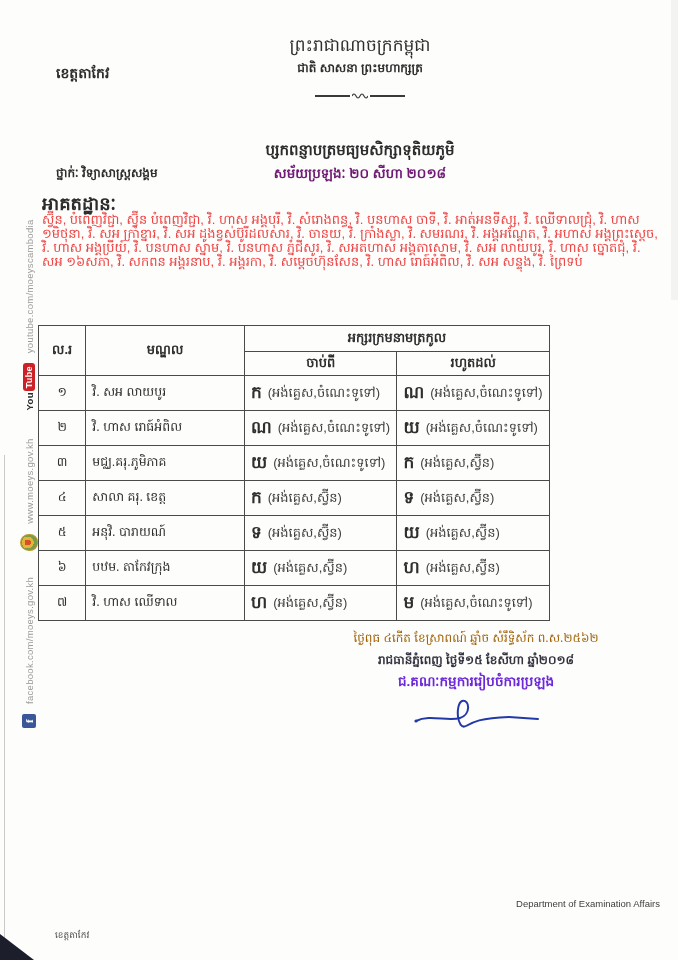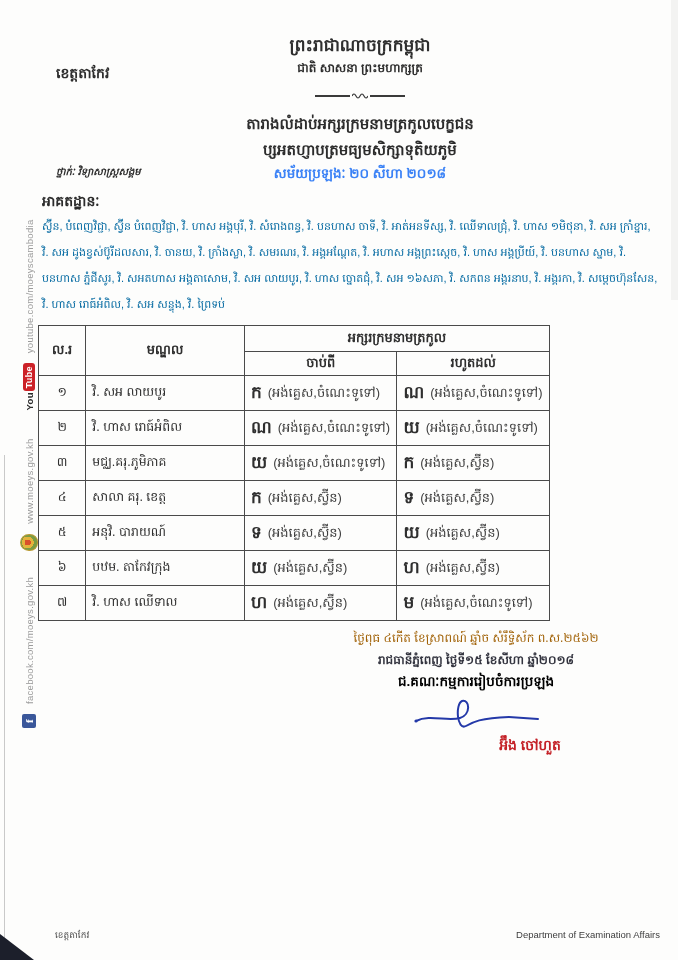--- a/index.html
+++ b/index.html
@@ -8,56 +8,56 @@
     background:#fdfdfc;overflow:hidden;
     font-family:"Liberation Sans","DejaVu Sans",sans-serif;
     color:#333;
   }
   .edge-right{position:absolute;right:0;top:0;width:7px;height:300px;background:#f3f3f2;}
   .edge-left-line{position:absolute;left:4px;top:455px;width:1px;height:505px;background:#c9c9c9;}
   .corner-fold{position:absolute;left:0;bottom:0;width:0;height:0;
     border-bottom:26px solid #1c1f2b;border-right:34px solid transparent;}
   .txt{position:absolute;white-space:nowrap;}
   .center{text-align:center;}
-  .motto1{left:190px;top:34px;width:340px;font-size:17px;font-weight:bold;color:#2e2e2e;}
+  .motto1{left:190px;top:34px;width:340px;font-size:17px;font-weight:normal;color:#2e2e2e;}
   .motto2{left:190px;top:60px;width:340px;font-size:12px;font-weight:bold;color:#2e2e2e;}
   .province{left:56px;top:64px;font-size:14px;font-weight:bold;color:#2e2e2e;}
   .divider{position:absolute;left:315px;top:92px;width:90px;display:flex;align-items:center;justify-content:center;gap:2px;}
   .divider .bar{height:1.5px;background:#3a3a3a;flex:1;}
   .title1{left:170px;top:114px;width:380px;font-size:15px;font-weight:bold;color:#2c2c2c;}
   .title2{left:170px;top:140px;width:380px;font-size:15px;font-weight:bold;color:#2c2c2c;}
-  .classlbl{left:56px;top:165px;font-size:10px;font-weight:bold;color:#2e2e2e;font-style:italic;}
-  .session{left:190px;top:165px;width:340px;font-size:13.5px;font-weight:bold;color:#3b82f6;}
-  .src-head{left:42px;top:192px;font-size:14px;font-weight:bold;color:#2c2c2c;}
-  .src-body{position:absolute;left:42px;top:213px;width:618px;font-size:11px;
-    line-height:26px;color:#0369a1;white-space:normal;text-align:left;}
+  .classlbl{left:56px;top:165px;font-size:12px;font-weight:bold;color:#2e2e2e;}
+  .session{left:190px;top:165px;width:340px;font-size:13.5px;font-weight:bold;color:#701a75;}
+  .src-head{left:42px;top:192px;font-size:18px;font-weight:bold;color:#2c2c2c;}
+  .src-body{position:absolute;left:42px;top:213px;width:618px;font-size:13px;
+    line-height:14px;color:#ef4444;white-space:normal;text-align:left;}
   
   .tbl{position:absolute;left:38px;top:325px;width:512px;border-collapse:collapse;
     font-size:12.5px;color:#2f2f2f;}
   .tbl td,.tbl th{border:1px solid #4a4a4a;padding:0 6px;font-weight:normal;}
   .tbl thead th{font-weight:bold;font-size:13px;}
   .th-no{width:48px;}
   .th-center{width:215px;margin-left:45px;}
   .th-from{width:140px;}
   .th-to{width:140px;}
   .hrow1 th{height:25px;}
   .hrow2 th{height:23px;font-family:Liberation Mono, monospace;}
   .t-row td{height:34px;}
   .cell-no{text-align:center;}
   .cell-letters{white-space:nowrap;}
   .glyph{font-weight:bold;font-size:17px;margin-right:6px;vertical-align:middle;}
   .note{font-size:13px;color:#3f3f3f;vertical-align:middle;}
   
   .f-date1{left:290px;top:630px;width:372px;font-size:12px;color:#a16207;}
   .f-date2{left:290px;top:652px;width:372px;font-size:12px;color:#33343f;font-weight:bold;}
-  .f-commit{left:290px;top:673px;width:372px;font-size:13.5px;font-weight:bold;color:#000000;}
+  .f-commit{left:290px;top:673px;width:372px;font-size:13.5px;font-weight:bold;color:#6d28d9;}
   .signature{position:absolute;left:412px;top:692px;}
   .signer{left:455px;top:736px;width:150px;font-size:14px;font-weight:bold;color:#c42127;}
   .b-province{left:55px;top:929px;font-size:9px;color:#4b4b4b;}
-  .b-dept{right:18px;top:929px;font-size:9.5px;color:#3d3d3d;}
+  .b-dept{right:18px;top:898px;font-size:9.5px;color:#3d3d3d;}
   
   .sidebar{
     position:absolute;left:12px;top:728px;width:525px;height:34px;
     transform:rotate(-90deg);transform-origin:0 0;
     display:flex;align-items:center;gap:10px;
     font-size:9.5px;color:#9b9b9b;letter-spacing:.3px;
   }
   .fb-icon{width:14px;height:14px;background:#3a579a;border-radius:2px;color:#fff;
     font-size:11px;font-weight:bold;display:flex;align-items:flex-end;justify-content:center;
     line-height:13px;flex:0 0 auto;font-family:"Liberation Serif",serif;}
@@ -83,22 +83,21 @@
   <div class="txt province">ខេត្តតាកែវ</div>
 
   <div class="divider">
     <div class="bar"></div>
     <svg width="16" height="8" viewBox="0 0 16 8">
       <path d="M0 4 q2 -4 4 0 q2 4 4 0 q2 -4 4 0 q2 4 4 0" fill="none" stroke="#3a3a3a" stroke-width="1.2"></path>
     </svg>
     <div class="bar"></div>
   </div>
 
-  <div class="txt title1 center">តារាងលំដាប់អក្សរក្រមនាមត្រកូលបេក្ខជន</div>
-  <div class="txt title2 center">ប្សអតហ្ញាបត្រមធ្យមសិក្សាទុតិយភូមិ</div>
+  <div class="txt title2 center">ប្សកពន្ញាបត្រមធ្យមសិក្សាទុតិយភូមិ</div>
   <div class="txt classlbl">ថ្នាក់ៈ វិទ្យាសាស្ត្រសង្គម</div>
   <div class="txt session center">សម័យប្រឡងៈ ២០ សីហា ២០១៨</div>
 
   <div class="txt src-head">អាគតដ្ឋានៈ</div>
   <div class="src-body">ស្វ៊ីន, បំពេញវិជ្ជា, ស្វ៊ីន បំពេញវិជ្ជា, វិ. ហាស អង្គបុរី, វិ. សំរោងពន្ធ, វិ. បនហាស ចាទី, វិ. អាត់អនទីស្ស, វិ. ឈើទាលជ្រុំ, វិ. ហាស ១មិថុនា, វិ. សអ ក្រាំខ្នារ, វិ. សអ ដូងខ្វស់ប៊ូរីដលសារ, វិ. ចានយ, វិ. ក្រាំងស្លា, វិ. សមរណរ, វិ. អង្គអណ្តែត, វិ. អហាស អង្គព្រះស្តេច, វិ. ហាស អង្គប្រីយ៍, វិ. បនហាស ស្នាម, វិ. បនហាស ភ្នំជីសូរ, វិ. សអតហាស អង្គតាសោម, វិ. សអ លាយបូរ, វិ. ហាស ច្នោតជុំ, វិ. សអ ១៦សភា, វិ. សកពន អង្គរនាប, វិ. អង្គរកា, វិ. សម្តេចហ៊ុនសែន, វិ. ហាស រោធ៍អំពិល, វិ. សអ សន្ទុង, វិ. ព្រៃទប់</div>
 
   <table class="tbl">
     <thead>
       <tr class="hrow1">
         <th class="th-no" rowspan="2">ល.រ</th>
@@ -193,21 +192,20 @@
   <div class="txt f-date1 center">ថ្ងៃពុធ ៤កើត ខែស្រាពណ៍ ឆ្នាំច សំរឹទ្ធិស័ក ព.ស.២៥៦២</div>
   <div class="txt f-date2 center">រាជធានីភ្នំពេញ ថ្ងៃទី១៥ ខែសីហា ឆ្នាំ២០១៨</div>
   <div class="txt f-commit center">ជ.គណៈកម្មការរៀបចំការប្រឡង</div>
 
   <div class="signature">
     <svg width="134" height="46" viewBox="0 0 134 46">
       <path d="M4 29 C 18 22, 36 30, 48 26 C 59 23, 58 7, 50 9 C 43 12, 45 39, 54 34 C 61 30, 68 26, 97 25 L 126 27" fill="none" stroke="#2439a8" stroke-width="2" stroke-linecap="round"></path>
       <circle cx="4" cy="29" r="1.6" fill="#2439a8"></circle>
     </svg>
   </div>
-  <div class="txt signer center">អ៊ឹង ចៅហួត</div>
 
   <div class="txt b-province">ខេត្តតាកែវ</div>
   <div class="txt b-dept" style="position:absolute;">Department of Examination Affairs</div>
 
   <div class="sidebar">
     <div class="fb-icon">
         <span>f</span>
       </div>
     <span>facebook.com/moeys.gov.kh</span>
     <span class="gap1"></span>

